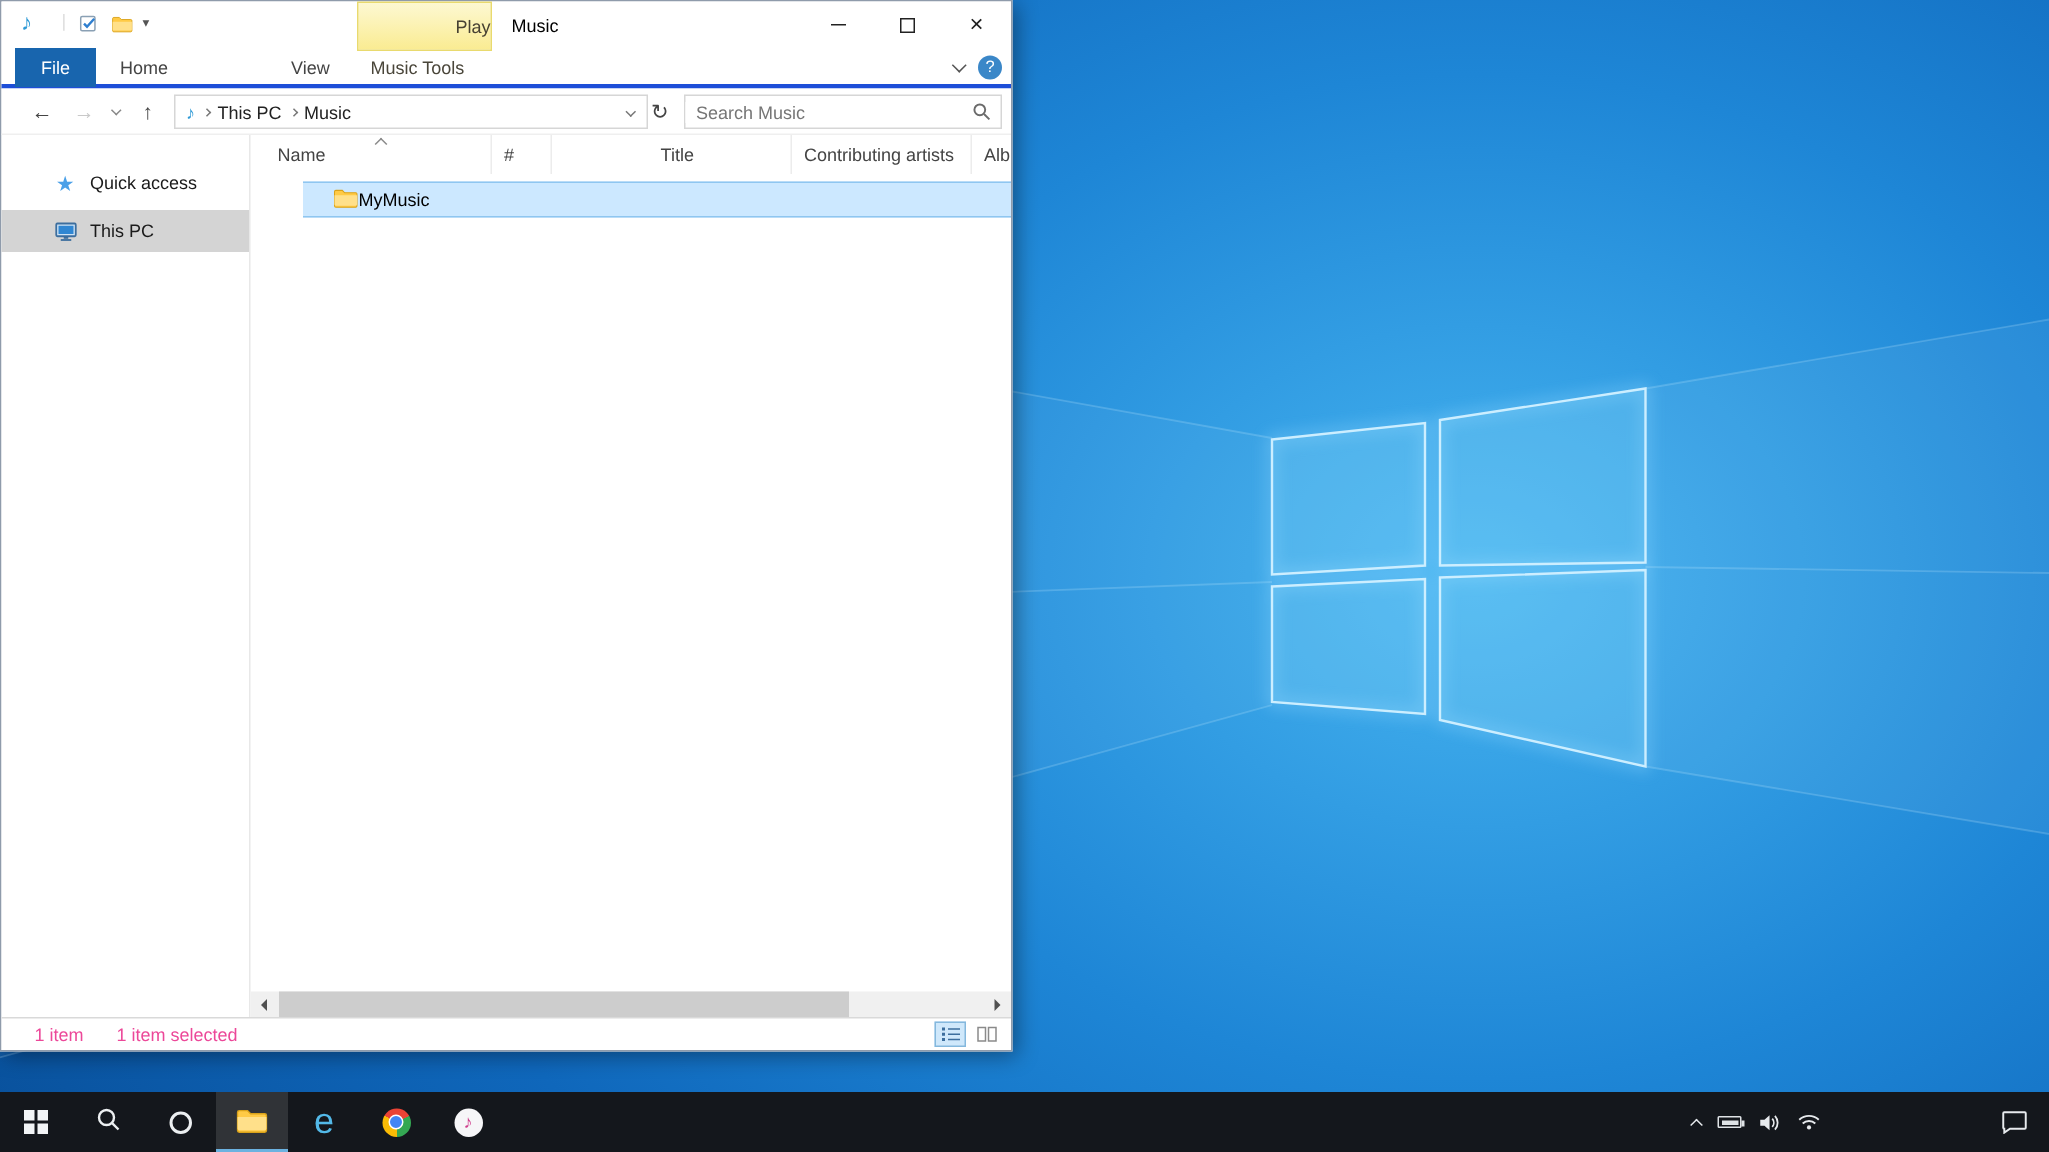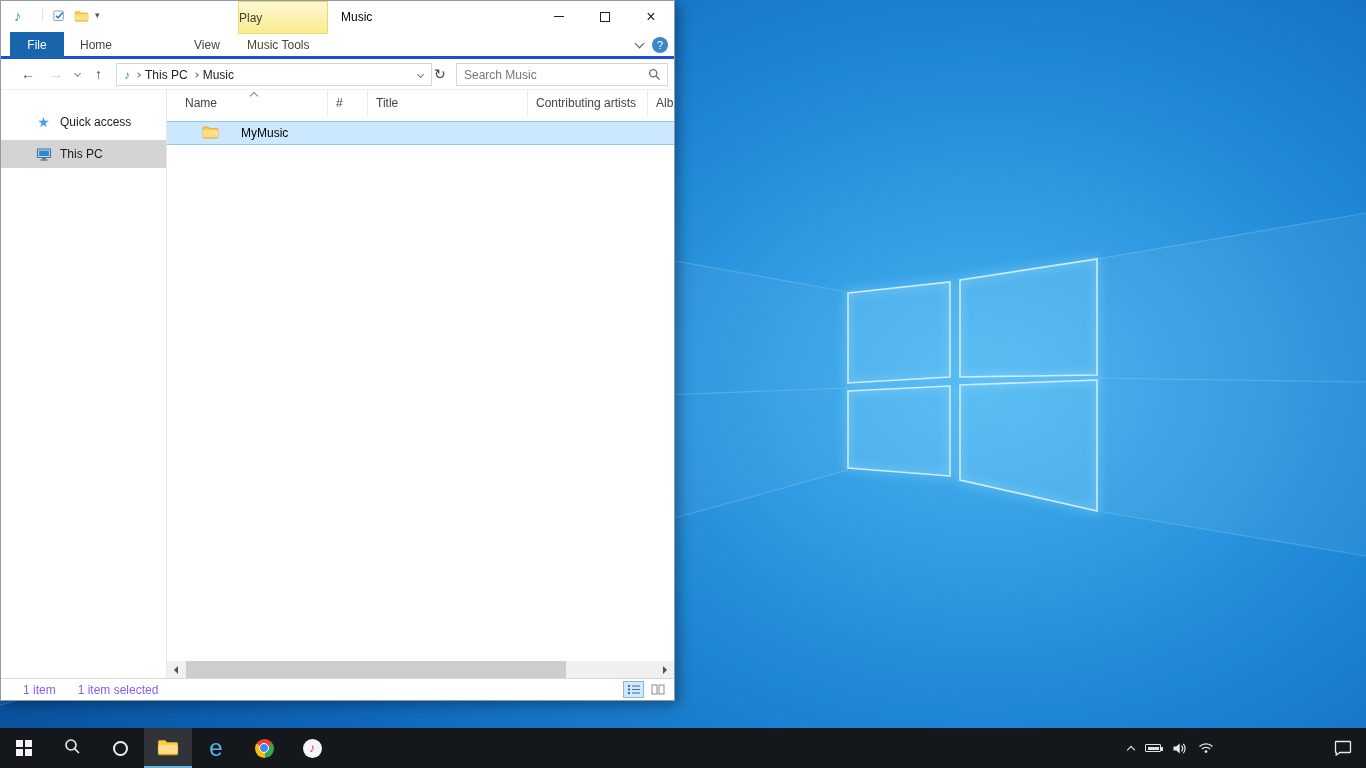--- a/index.html
+++ b/index.html
@@ -17,21 +17,21 @@
     border:1px solid #8f9bab; box-shadow:3px 3px 14px rgba(0,0,0,.4); }
 
   .titlebar { position:relative; height:31px; background:#fff; }
   .app-icon { position:absolute; left:13px; top:7px; font-size:15px; line-height:15px; color:#2f9ad6; font-weight:bold; }
   .qat-sep { position:absolute; left:40px; top:6px; color:#ddd; }
   .qat-check { position:absolute; left:52px; top:8px; }
   .qat-folder { position:absolute; left:73px; top:9px; }
   .qat-caret { position:absolute; left:94px; top:9px; font-size:9px; color:#555; }
   .play-tab { position:absolute; left:237px; top:0; width:90px; height:33px; z-index:3;
     background:linear-gradient(#fdf8d2,#faec92); border:1px solid #e9da6e;
-    display:flex; align-items:center; justify-content:flex-start; color:#474132; }
+    display:flex; align-items:center; justify-content:flex-end; color:#474132; }
   .win-title { position:absolute; left:340px; top:9px; color:#000; }
   .win-controls { position:absolute; right:0; top:0; display:flex; }
   .win-btn { width:46px; height:31px; display:flex; align-items:center; justify-content:center; color:#222; }
   .min-glyph { width:10px; height:1px; background:#222; display:block; }
   .max-glyph { width:10px; height:10px; border:1px solid #222; display:block; }
   .close-glyph { font-size:16px; line-height:16px; }
 
   .ribbon { position:relative; height:27px; background:#fff; border-bottom:3px solid #1d4ed8; }
   .file-tab { position:absolute; left:9px; top:0; width:54px; height:26px; background:#1865ae;
     color:#fff; display:flex; align-items:center; justify-content:center; }
@@ -69,38 +69,38 @@
   .side-item { height:28px; margin-bottom:4px; display:flex; align-items:center; padding-left:34px; gap:8px; color:#1a1a1a; }
   .side-item.selected { background:#d4d4d4; }
   .side-icon { display:flex; width:17px; justify-content:center; }
   .glyph-star { color:#4aa0e8; font-size:14px; line-height:14px; }
 
   .filepane { flex:1; position:relative; overflow:hidden; }
   .list-header { display:flex; height:26px; color:#444; }
   .hcell { display:flex; align-items:center; padding-left:8px; border-right:1px solid #ececec;
     white-space:nowrap; overflow:hidden; }
   .hcell.name { width:161px; padding-left:18px; position:relative; }
-  .hcell.num { width:40px; } .hcell.title { width:160px; } .hcell.artists { width:120px; }
+  .hcell.num { width:40px; } .hcell.title { width:160px;justify-content:center; } .hcell.artists { width:120px; }
   .hcell.album { flex:1; border-right:none; }
   .sort-caret { position:absolute; left:84px; top:3px; width:6px; height:6px;
     border-left:1.2px solid #8a8a8a; border-top:1.2px solid #8a8a8a; transform:rotate(45deg); }
 
-  .file-row { margin-top:5px; height:24px; display:flex; align-items:center; padding-left:35px; gap:22px; }
+  .file-row { margin-top:5px; height:24px; display:flex; align-items:center; padding-left:20px; gap:0;margin-left:35px; }
   .file-row.selected { background:#cce8ff; border-top:1px solid #8fc6f0; border-bottom:1px solid #8fc6f0; }
   .file-name { color:#000; }
 
   .hscroll { position:absolute; left:0; right:0; bottom:0; height:17px; background:#f0f0f0; }
   .scroll-arrow { position:absolute; top:0; width:17px; height:17px; display:flex; align-items:center; justify-content:center; }
   .scroll-arrow.left { left:0; } .scroll-arrow.right { right:0; }
   .tri-left { width:0; height:0; border:4px solid transparent; border-right-color:#505050; margin-right:3px; }
   .tri-right { width:0; height:0; border:4px solid transparent; border-left-color:#505050; margin-left:3px; }
   .scroll-thumb { position:absolute; left:19px; top:0; width:380px; height:17px; background:#cdcdcd; }
 
   .statusbar { position:absolute; left:0; right:0; bottom:0; height:22px; background:#fff;
-    border-top:1px solid #d9d9d9; display:flex; align-items:center; color:#8b5cf6; }
+    border-top:1px solid #d9d9d9; display:flex; align-items:center; color:#ec4899; }
   .status-count { margin-left:22px; }
   .status-selected { margin-left:22px; }
   .view-toggles { position:absolute; right:6px; top:2px; display:flex; gap:3px; }
   .vt { width:21px; height:17px; display:flex; align-items:center; justify-content:center; border:1px solid transparent; }
   .vt.active { background:#cfe8fb; border-color:#84b8dd; }
 
   
   .taskbar { position:absolute; left:0; bottom:0; width:1366px; height:40px; background:#14171c; z-index:10; }
   .tb-left { position:absolute; left:0; top:0; display:flex; height:40px; }
   .tb-btn { width:48px; height:40px; display:flex; align-items:center; justify-content:center; position:relative; }

